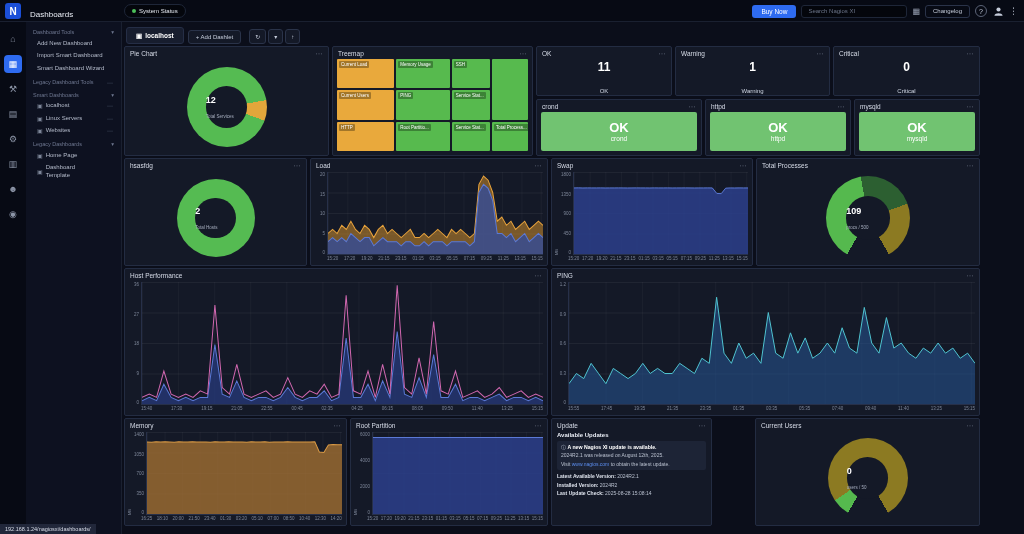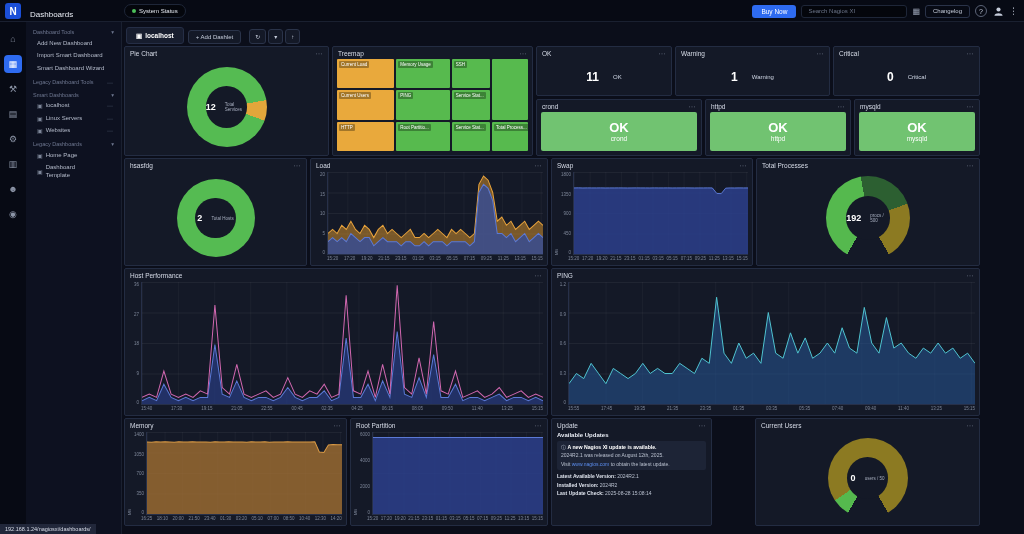--- a/index.html
+++ b/index.html
@@ -41,31 +41,31 @@
   .tbtn { background:#141927; border:1px solid #2a3349; color:#c6cddb; font-size:6px; padding:3px 7px; border-radius:3px; font-family:inherit; }
   .tgroup { display:flex; gap:2px; margin-left:4px; }
   .tgroup .tbtn { padding:3px 5px; }
   
   .canvas { position:absolute; left:122px; top:46px; width:902px; height:488px; }
   .dash { position:absolute; background:#141927; border:1px solid #232c42; border-radius:2px; display:flex; flex-direction:column; }
   .dash-h { display:flex; justify-content:space-between; align-items:center; padding:2.5px 5px 1.5px 5px; font-size:6.5px; color:#d7dce8; flex:0 0 auto; }
   .dots { color:#7d8698; font-size:7px; letter-spacing:0.5px; }
   .dash-b { flex:1; position:relative; min-height:0; }
   
-  .numwrap { position:absolute; inset:0; display:flex; flex-direction:row; align-items:center; justify-content:center; gap:14px; }
+  .numwrap { position:absolute; inset:0; display:flex; flex-direction:column; align-items:center; justify-content:center; gap:14px; }
   .big-num { font-size:12px; font-weight:bold; color:#fff; }
   .num-label { font-size:6px; color:#cfd6e4; }
   
   .status-box { position:absolute; inset:0 4px 4px 4px; background:#71c371; border-radius:2px; display:flex; flex-direction:column; align-items:center; justify-content:center; color:#fff; }
   .status-ok { font-size:13px; font-weight:bold; line-height:1; }
   .status-name { font-size:6.5px; margin-top:1px; }
   
   .donut-wrap { position:absolute; inset:0; display:flex; align-items:center; justify-content:center; }
   .donut { position:relative; border-radius:50%; }
-  .hole { position:absolute; inset:24%; background:#141927; border-radius:50%; display:flex; align-items:center; justify-content:center; gap:9px; }
+  .hole { position:absolute; inset:24%; background:#141927; border-radius:50%; display:flex; flex-direction:column; justify-content:center; gap:9px; }
   .hole-val { font-weight:bold; color:#fff; font-size:9px; line-height:1; }
   .hole-sub { color:#a7aebf; font-size:4.5px; }
   .d80 { width:80px; height:80px; }
   .d78 { width:78px; height:78px; }
   .d84 { width:84px; height:84px; }
   
   .tm { position:absolute; inset:0 4px 4px 4px; display:grid; gap:2px; grid-template-columns:30% 28% 20% 1fr; grid-template-rows:1fr 1fr 1fr; }
   .tile { position:relative; overflow:hidden; border-radius:1px; }
   .tile.or { background:#e9a93c; }
   .tile.gr { background:#57ba4e; }
@@ -436,21 +436,21 @@
 
   <section class="dash" style="left:634px;top:112px;width:224px;height:108px">
     <div class="dash-h">
         <span>Total Processes</span>
         <span class="dots">⋯</span>
       </div>
     <div class="dash-b">
       <div class="donut-wrap">
           <div class="donut d84" style="background: conic-gradient(from 210deg, rgb(85, 185, 78) 0deg, rgb(85, 185, 78) 140deg, rgb(44, 95, 49) 140deg, rgb(44, 95, 49) 220deg, rgb(140, 122, 34) 220deg, rgb(140, 122, 34) 300deg, rgba(0, 0, 0, 0) 300deg, rgba(0, 0, 0, 0) 360deg);">
         <div class="hole">
-              <span class="hole-val">192</span>
+              <span class="hole-val">109</span>
               <span class="hole-sub">procs / 500</span>
             </div>
       </div>
         </div>
     </div>
   </section>
 
   <section class="dash" style="left:2px;top:222px;width:424px;height:148px">
     <div class="dash-h">
         <span>Host Performance</span>

